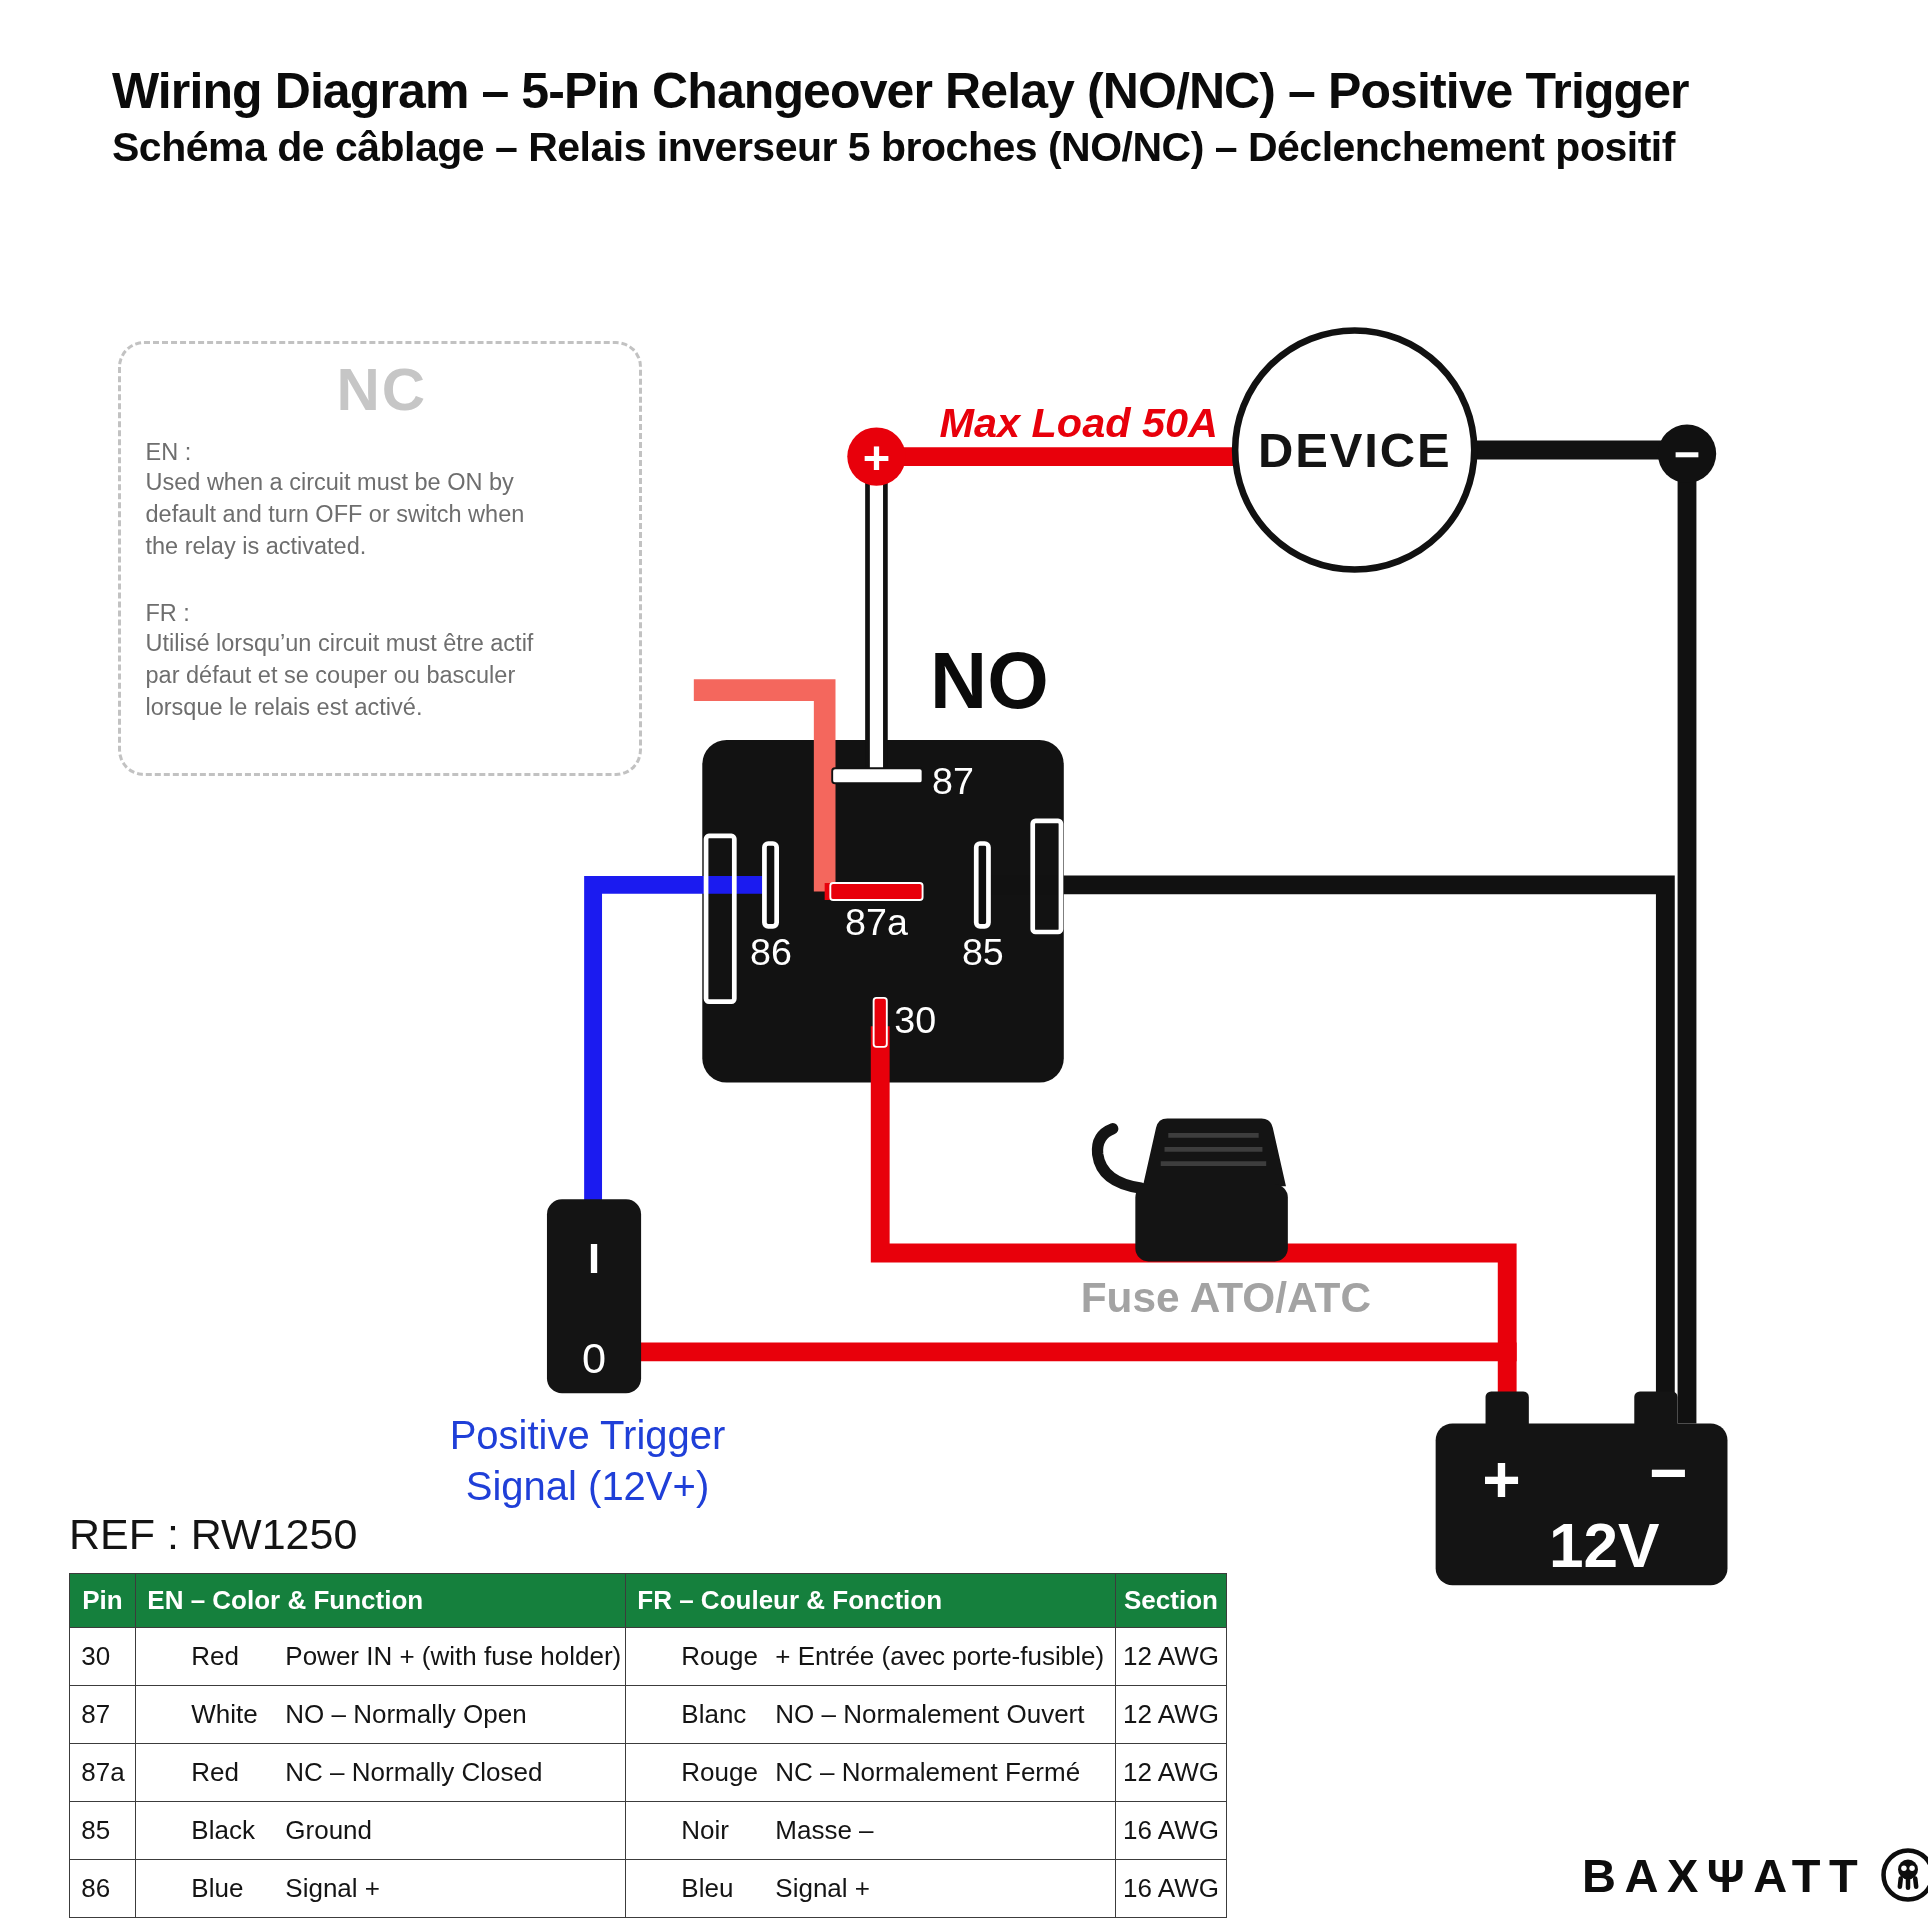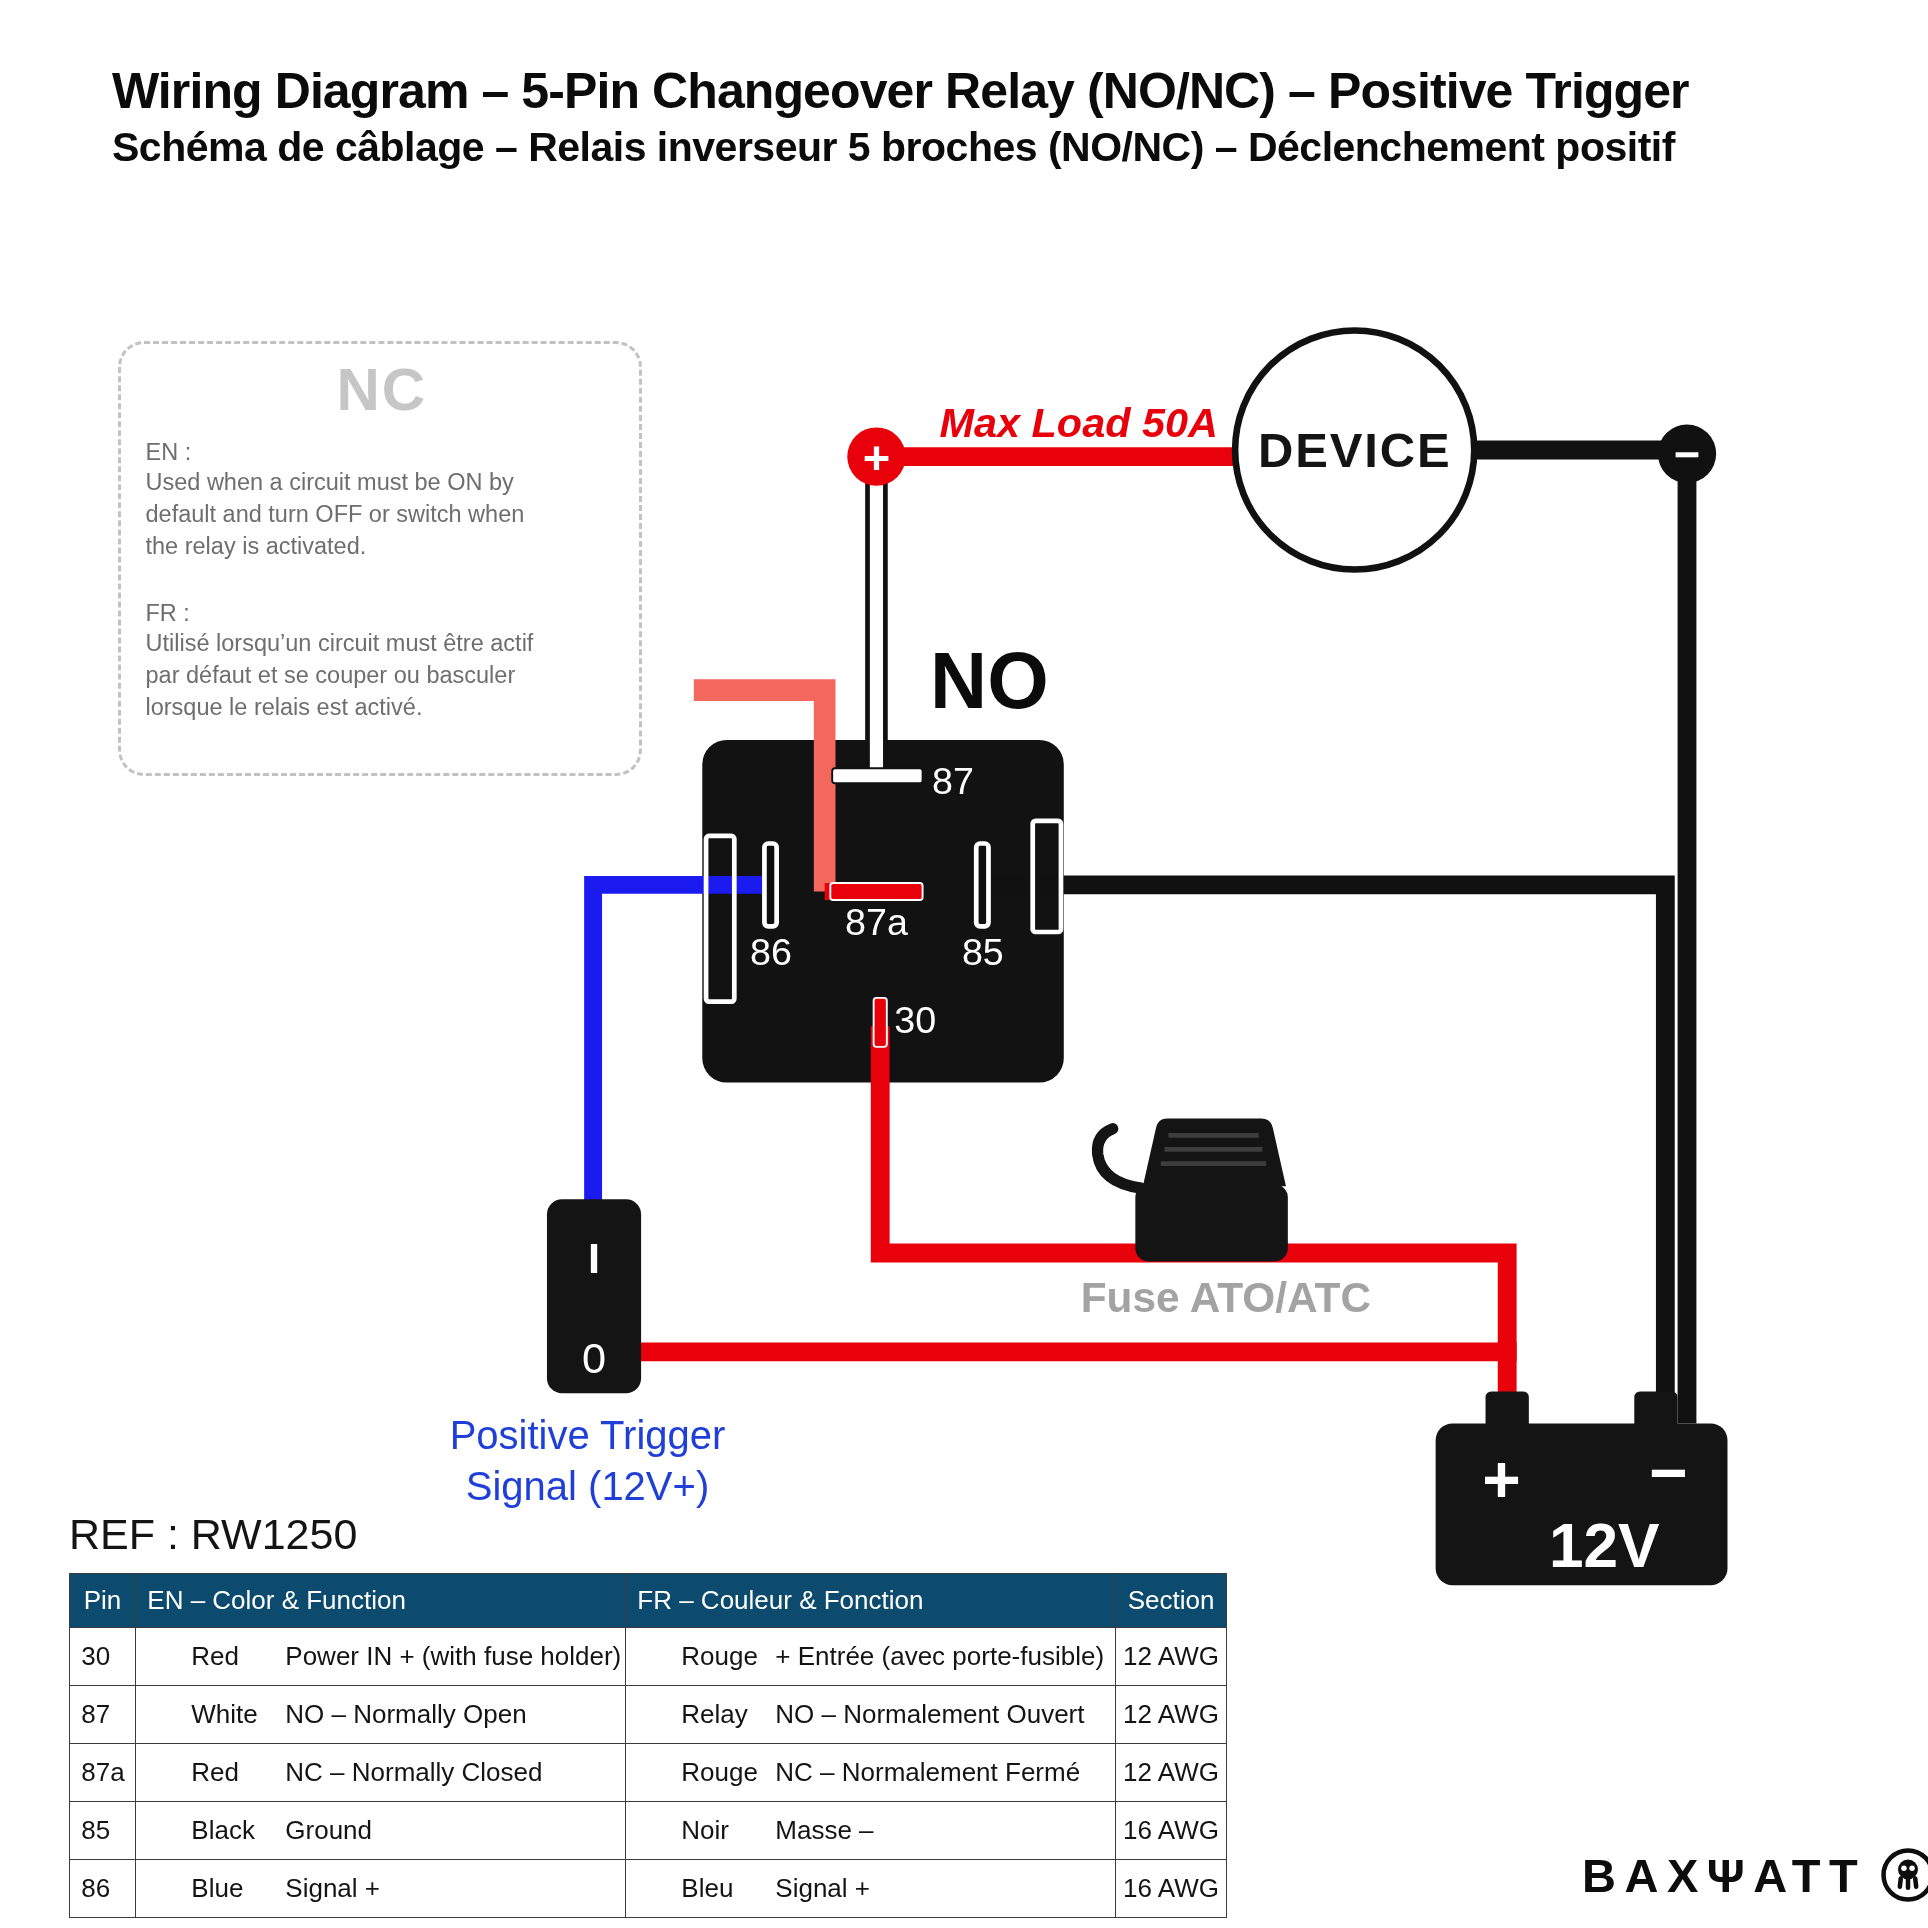--- a/index.html
+++ b/index.html
@@ -30,21 +30,21 @@
   }
   .ref {
     position:absolute; left:69px; top:1510px; font-size:43px; font-weight:500; color:#141414;
   }
   .spec-table {
     position:absolute; left:69px; top:1573px; width:1156px;
     border-collapse:collapse; table-layout:fixed; font-size:26px; color:#141414;
   }
   .spec-table th, .spec-table td { border:1.9px solid #3c3c3c; }
   .spec-table th {
-    background:#0c4a6e; color:#fff; height:53px; font-weight:400;
+    background:#15803d; color:#fff; height:53px; font-weight:700;
     text-align:left; padding:0 0 0 11.3px; white-space:nowrap;margin-left:32px;
   }
   .spec-table th.c-center { text-align:center; padding:0; }
   .spec-table td { height:57px; padding:0 0 0 11.3px; white-space:nowrap; overflow:hidden; }
   .spec-table td.c-center { text-align:center; padding:0; }
   .cword { display:inline-block; width:94px;margin-left:44px; }
   .brand {
     position:absolute; left:1546px; top:1846px; display:flex; align-items:center; gap:13px;
   }
   .brand-text { font-size:47px; font-weight:700; letter-spacing:8.5px; color:#0d0d0d;margin-left:36px; }
@@ -161,21 +161,21 @@
   <tbody>
     <tr>
       <td>30</td>
       <td><span class="cword">Red</span><span>Power IN + (with fuse holder)</span></td>
       <td><span class="cword">Rouge</span><span>+ Entrée (avec porte-fusible)</span></td>
       <td class="c-center">12 AWG</td>
     </tr>
     <tr>
       <td>87</td>
       <td><span class="cword">White</span><span>NO – Normally Open</span></td>
-      <td><span class="cword">Relay</span><span>NO – Normalement Ouvert</span></td>
+      <td><span class="cword">Blanc</span><span>NO – Normalement Ouvert</span></td>
       <td class="c-center">12 AWG</td>
     </tr>
     <tr>
       <td>87a</td>
       <td><span class="cword">Red</span><span>NC – Normally Closed</span></td>
       <td><span class="cword">Rouge</span><span>NC – Normalement Fermé</span></td>
       <td class="c-center">12 AWG</td>
     </tr>
     <tr>
       <td>85</td>

